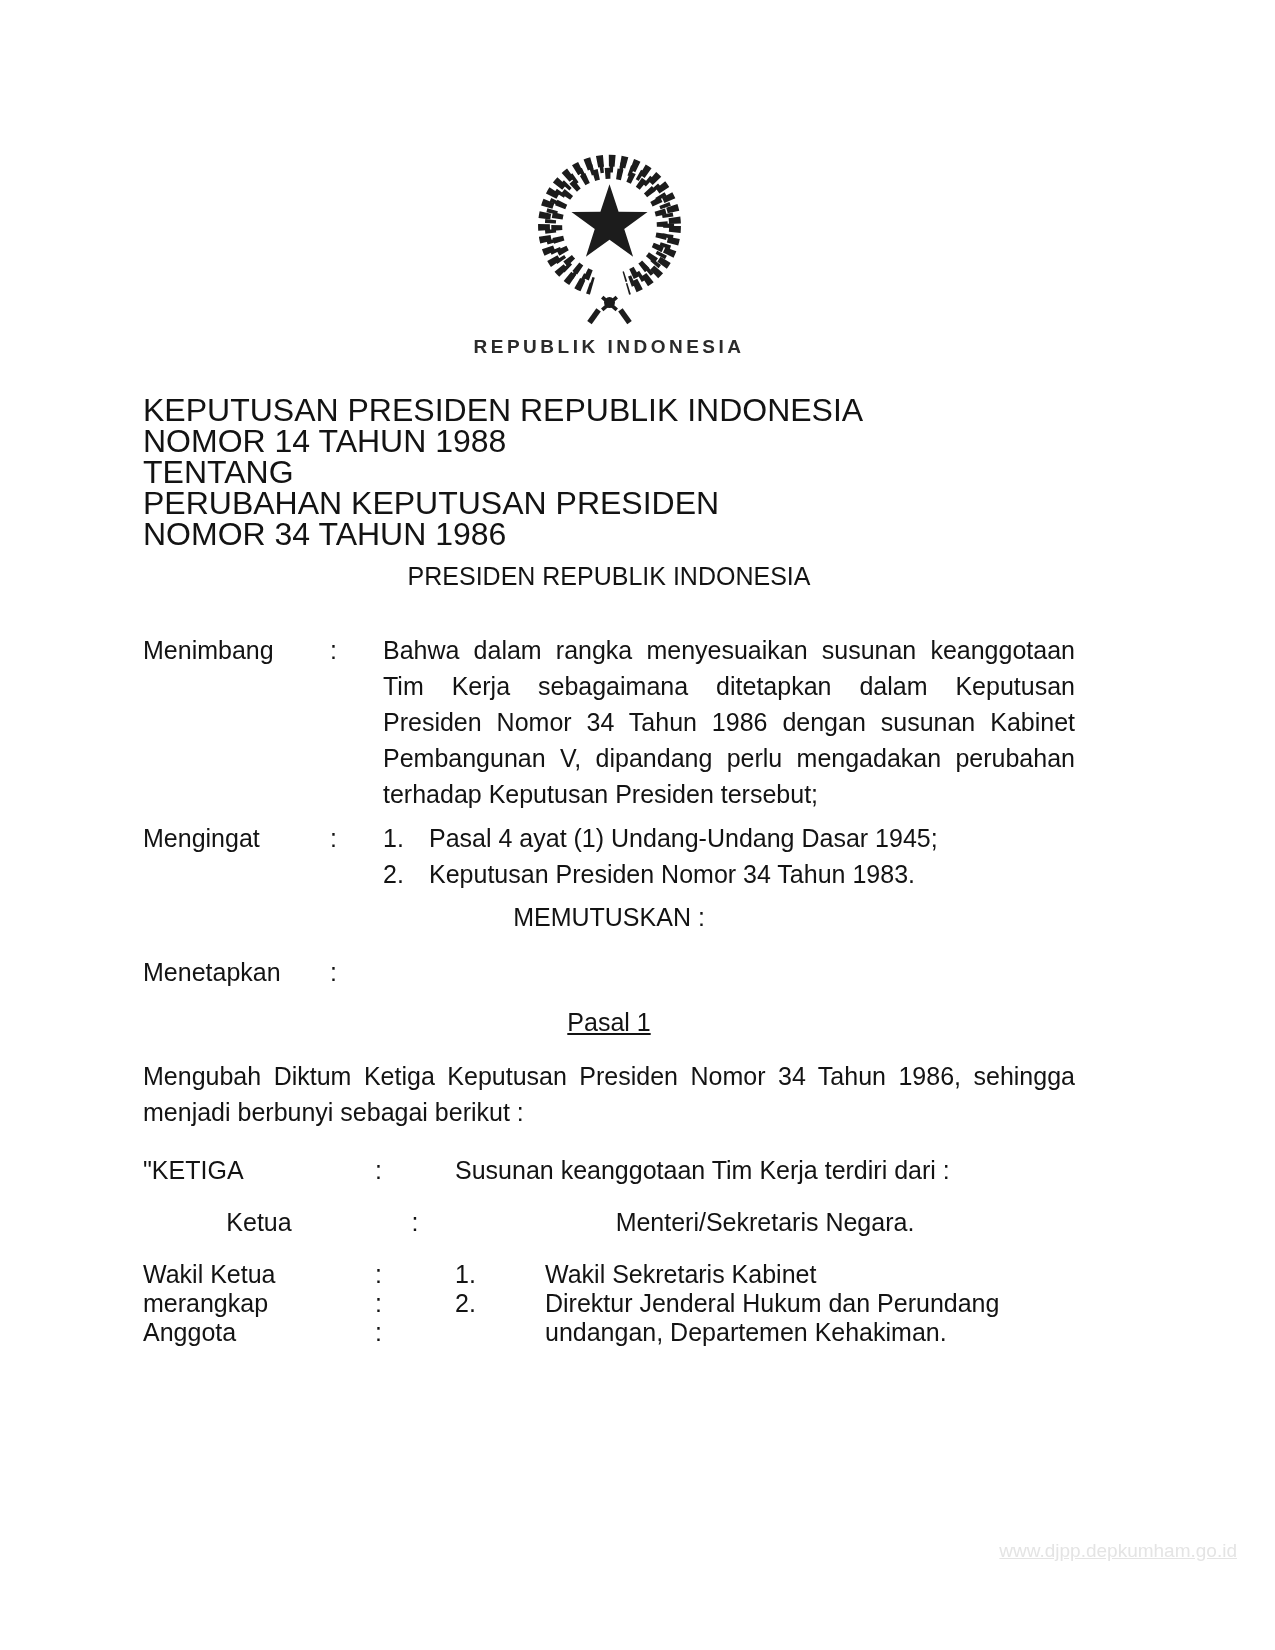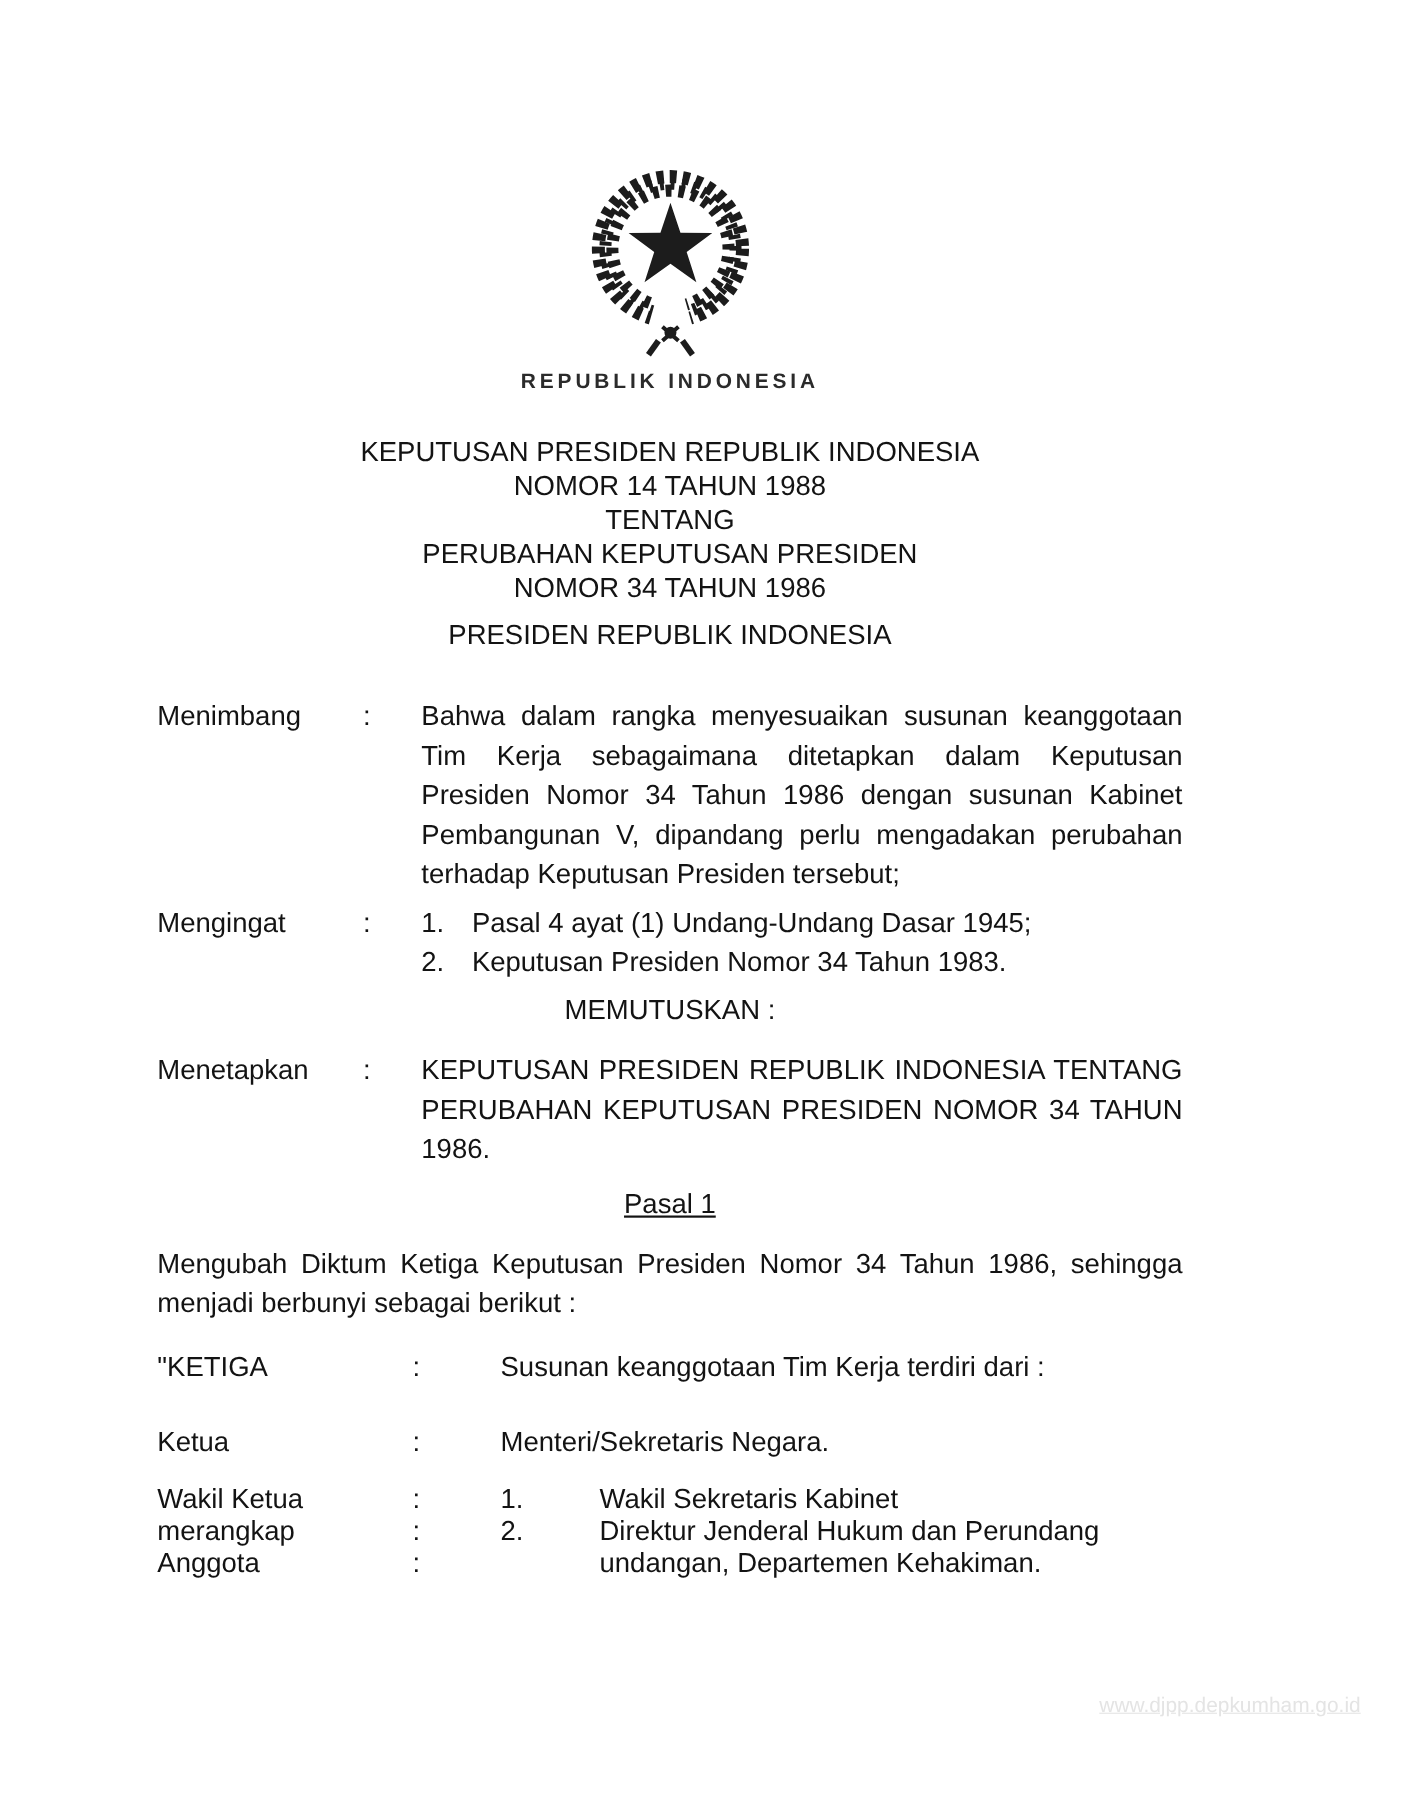--- a/index.html
+++ b/index.html
@@ -16,41 +16,41 @@
   
   .emblem-wrap{text-align:center;}
   .emblem-wrap svg{display:inline-block;}
   .letterhead{
     text-align:center;
     font-size:19px;font-weight:bold;letter-spacing:3.5px;
     line-height:25px;color:#2b2b2b;margin-top:2px;
   }
 
   
-  .title-block{text-align:center;font-size:25px;line-height:31px;margin-top:36px;}
+  .title-block{font-size:32px;line-height:31px;margin-top:36px;}
   .subject-heading{text-align:center;font-size:25px;line-height:28px;margin-top:12px;}
 
   
   .row{display:grid;grid-template-columns:187px 53px 1fr;font-size:25px;line-height:36px;}
   .row .content{text-align:justify;}
   .row-menimbang{margin-top:42px;}
   .row-mengingat{margin-top:8px;}
   .row-menetapkan{margin-top:22px;}
   .num-item{display:grid;grid-template-columns:46px 1fr;}
 
   .center-heading{text-align:center;font-size:25px;}
   .memutuskan{margin-top:10px;line-height:30px;}
   .pasal{margin-top:18px;line-height:28px;text-decoration:underline;}
 
   .intro-par{margin-top:22px;font-size:25px;line-height:36px;text-align:justify;}
 
   
   .row2{display:grid;grid-template-columns:232px 80px 1fr;font-size:25px;line-height:32px;}
   .row-ketiga{margin-top:24px;}
-  .row-ketua{margin-top:36px;}
+  .row-ketua{margin-top:20px;text-align:center;}
   .row-wakil{margin-top:22px;line-height:29px;}
   .num-item2{display:grid;grid-template-columns:90px 1fr;}
 
   .watermark{
     position:absolute;top:1540px;right:38px;
     font-size:19px;color:#e4e4e4;
     text-decoration:underline;
     text-decoration-color:#e4e4e4;
   }
 </style>
@@ -113,21 +113,20 @@
         <div>Keputusan Presiden Nomor 34 Tahun 1983.</div>
       </div>
     </div>
   </div>
 
   <div class="center-heading memutuskan">MEMUTUSKAN :</div>
 
   <div class="row row-menetapkan">
     <div class="label">Menetapkan</div>
     <div class="colon">:</div>
-    <div class="content">KEPUTUSAN PRESIDEN REPUBLIK INDONESIA TENTANG PERUBAHAN KEPUTUSAN PRESIDEN NOMOR 34 TAHUN 1986.</div>
   </div>
 
   <div class="center-heading pasal">Pasal 1</div>
 
   <div class="intro-par">Mengubah Diktum Ketiga Keputusan Presiden Nomor 34 Tahun 1986, sehingga menjadi berbunyi sebagai berikut :</div>
 
   <div class="row2 row-ketiga">
     <div class="label">"KETIGA</div>
     <div class="colon">:</div>
     <div>Susunan keanggotaan Tim Kerja terdiri dari :</div>

